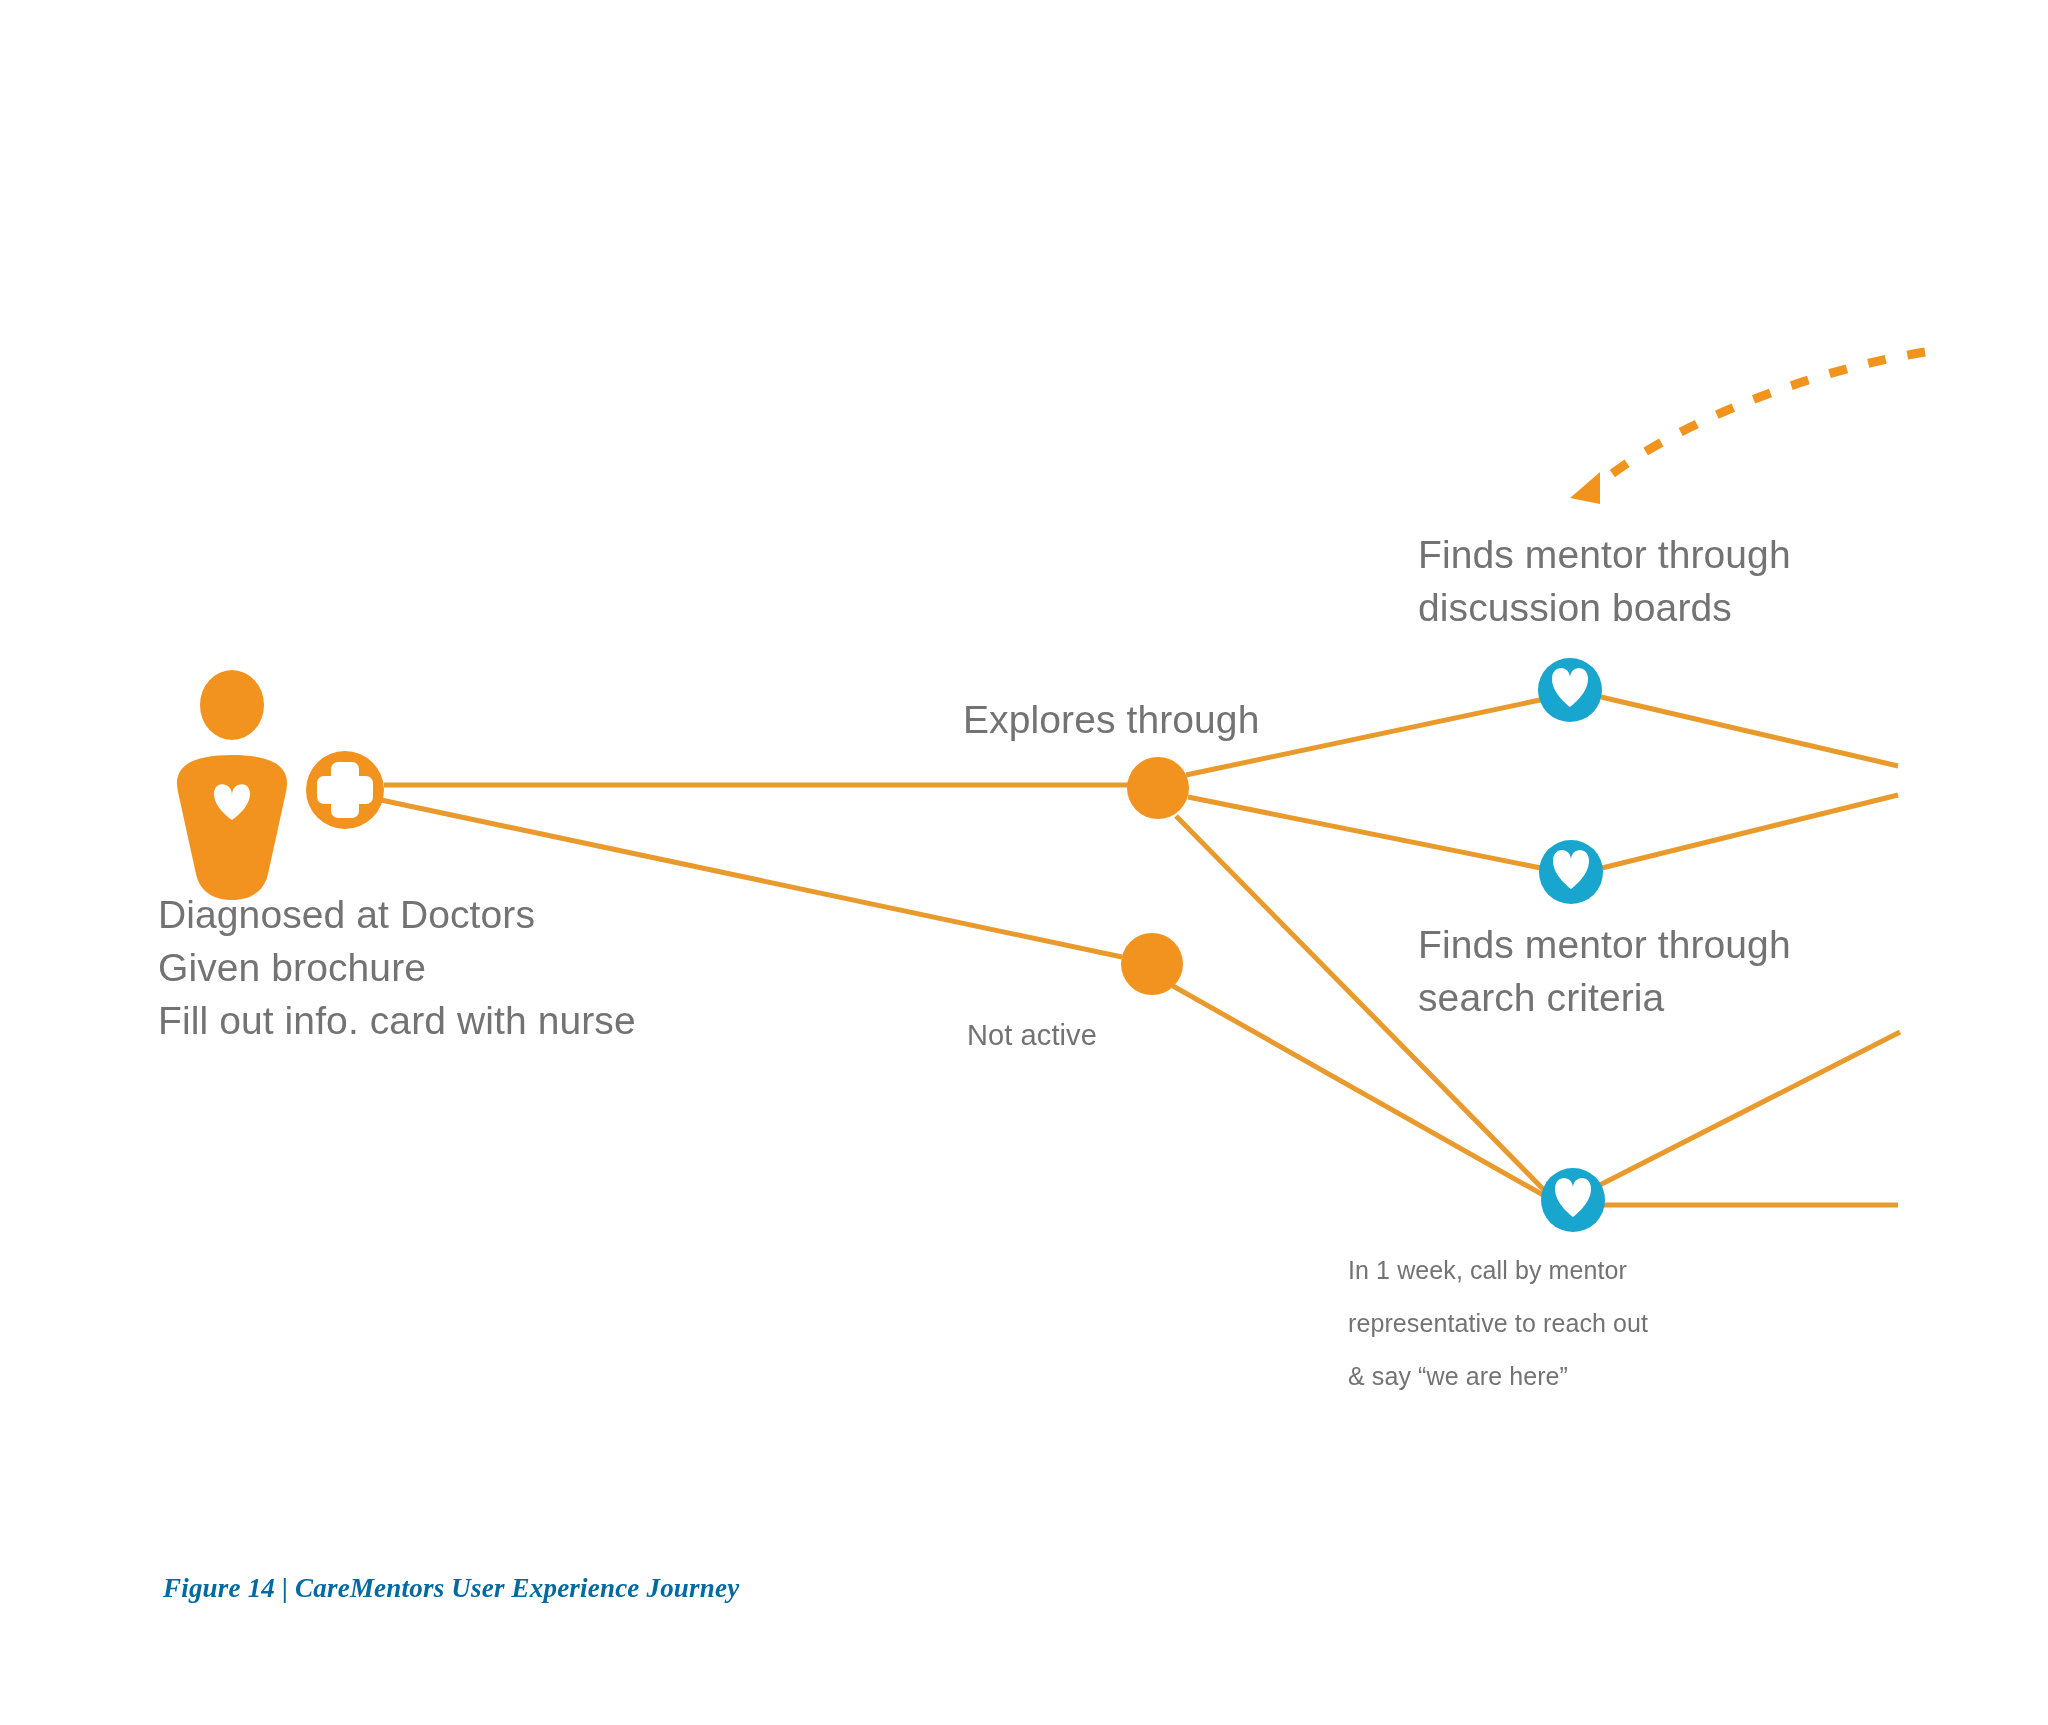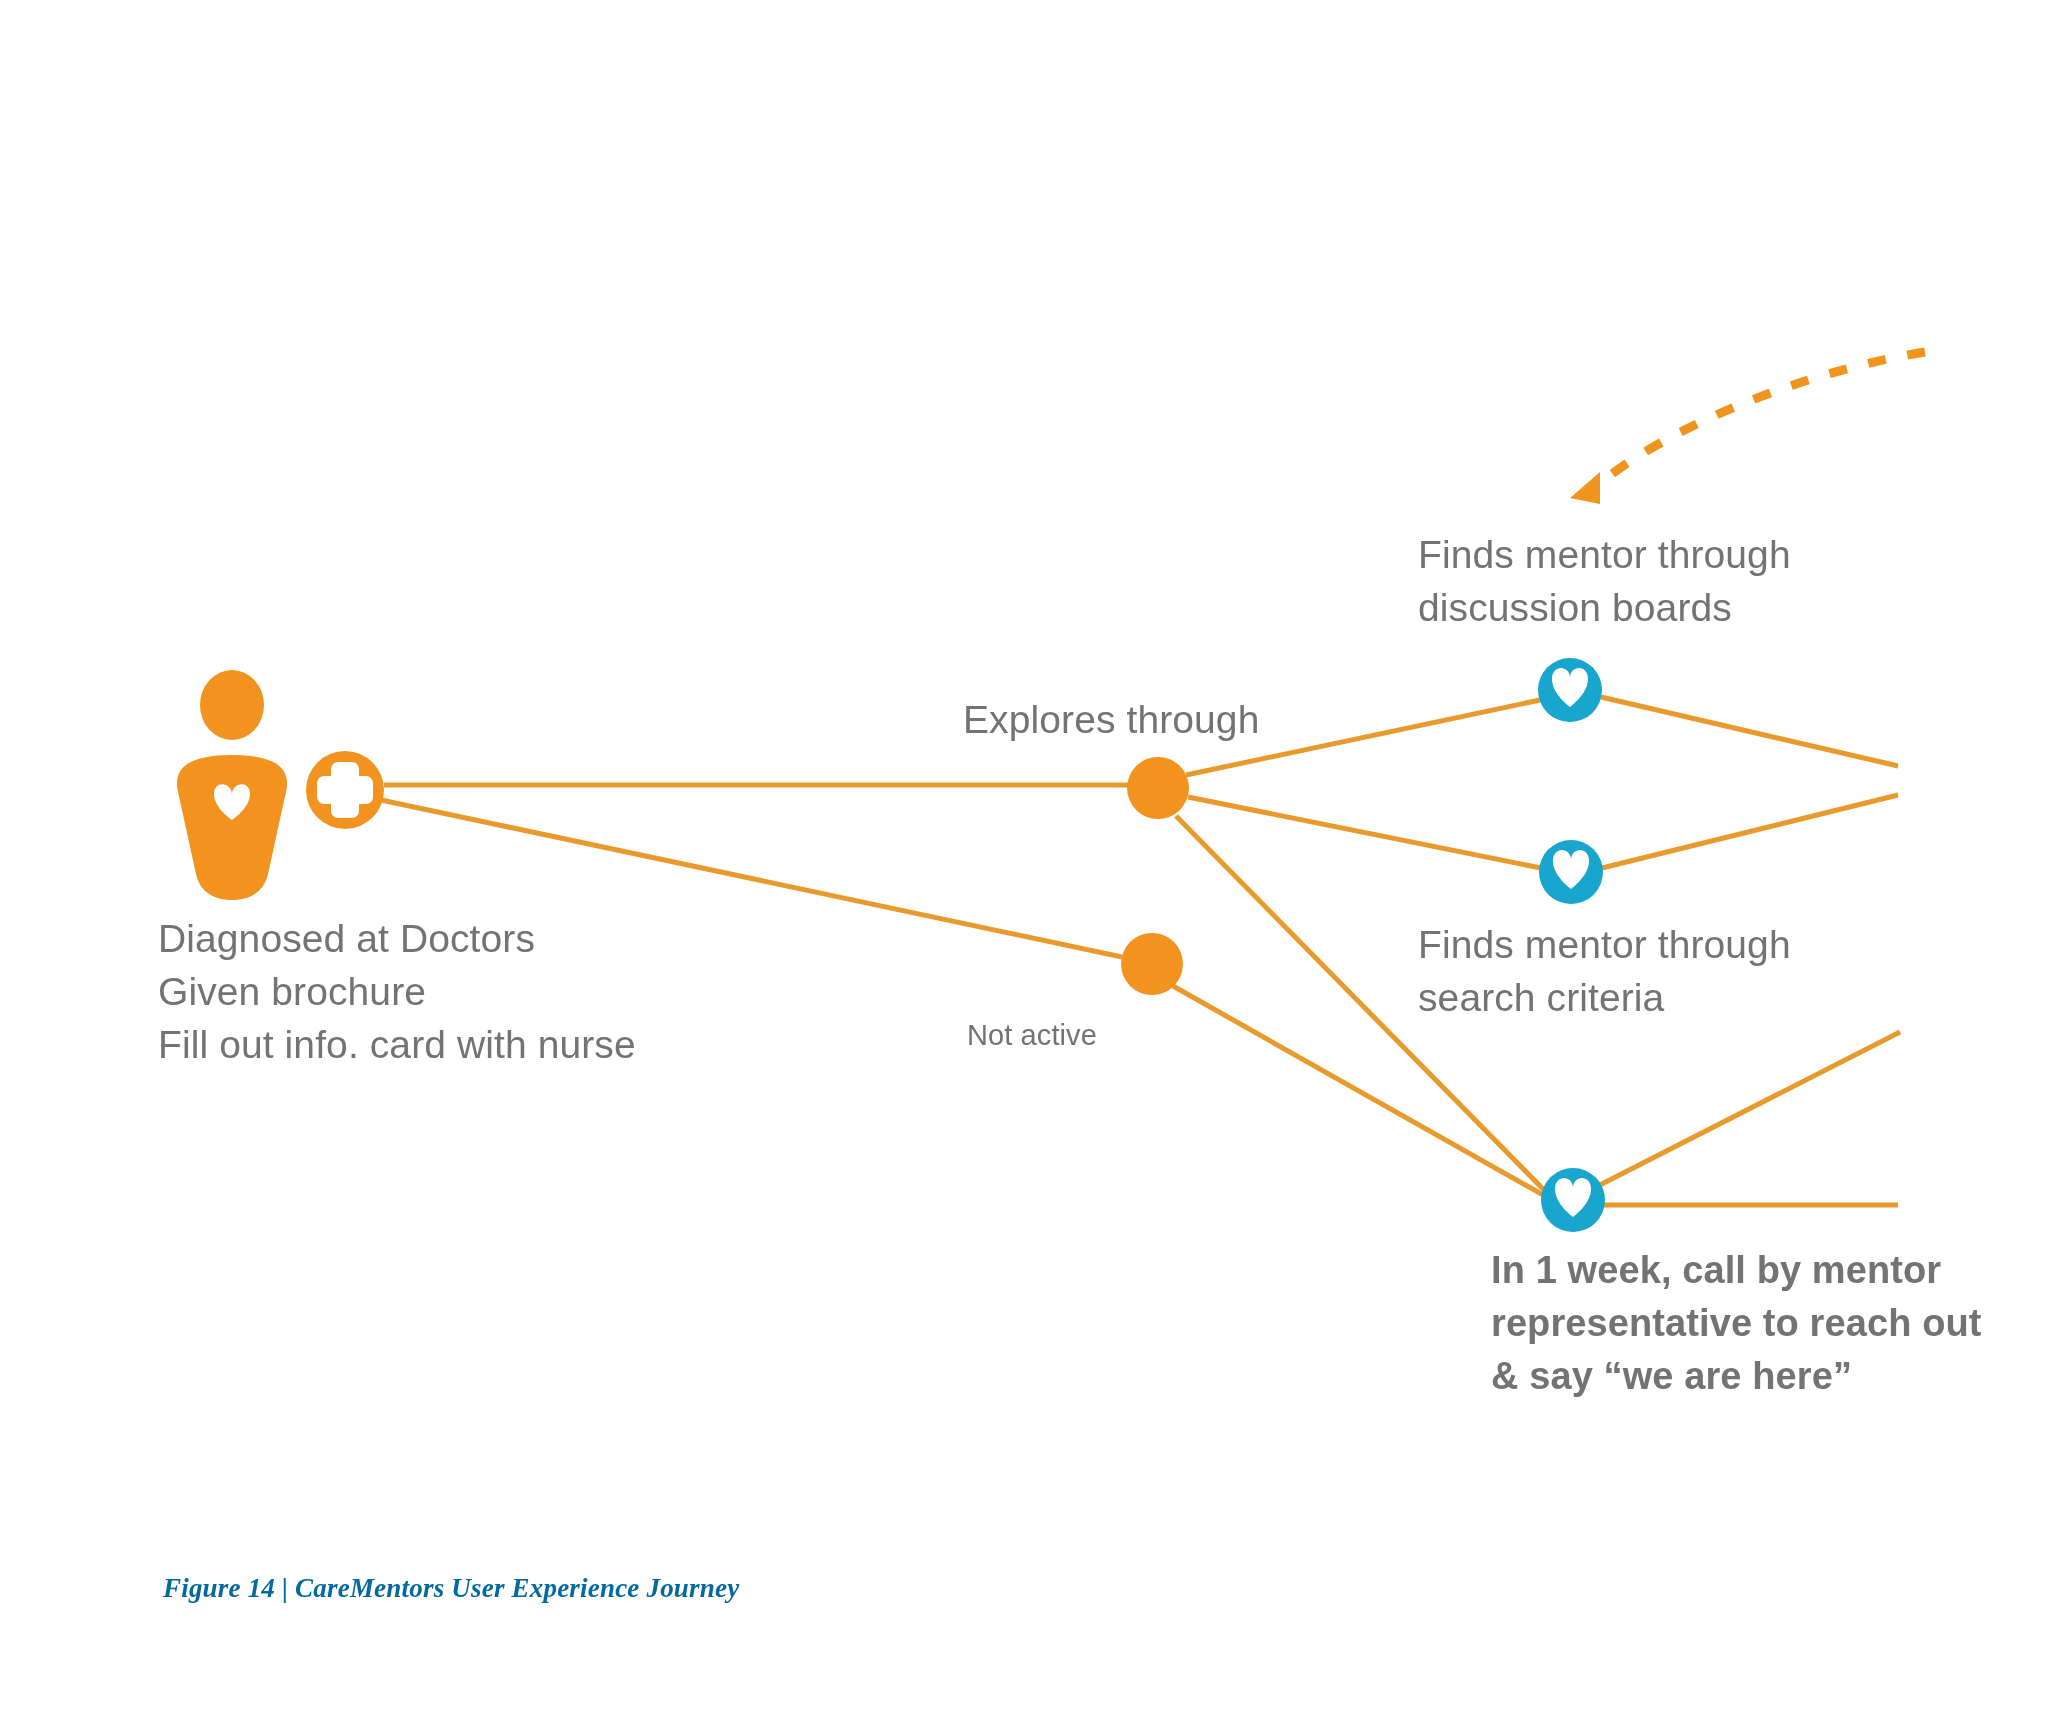--- a/index.html
+++ b/index.html
@@ -34,21 +34,20 @@
     font-weight: 400;
     letter-spacing: 0.1px;
     white-space: pre-line;
   }
 
   #label-intake {
     left: 158px;
     top: 888px;
     font-size: 39px;
     line-height: 53px;
-    margin-top: 24px;
   }
 
   #label-explores-online {
     left: 963px;
     top: 694px;
     font-size: 39px;
   }
 
   #label-not-active {
     left: 967px;
@@ -64,25 +63,24 @@
   }
 
   #label-search-criteria {
     left: 1418px;
     top: 918px;
     font-size: 39px;
     line-height: 53px;
   }
 
   #label-mentor-call {
-    left: 1491px;
+    left: 1348px;
     top: 1244px;
-    font-size: 38px;
-    line-height: 53px;
-    font-weight: bold;
+    font-size: 25px;
+    line-height: 53px;
   }
 
   #figure-caption {
     position: absolute;
     left: 163px;
     top: 1573px;
     color: #0369a1;
     font-family: "Liberation Serif", "DejaVu Serif", serif;
     font-style: italic;
     font-weight: 700;

